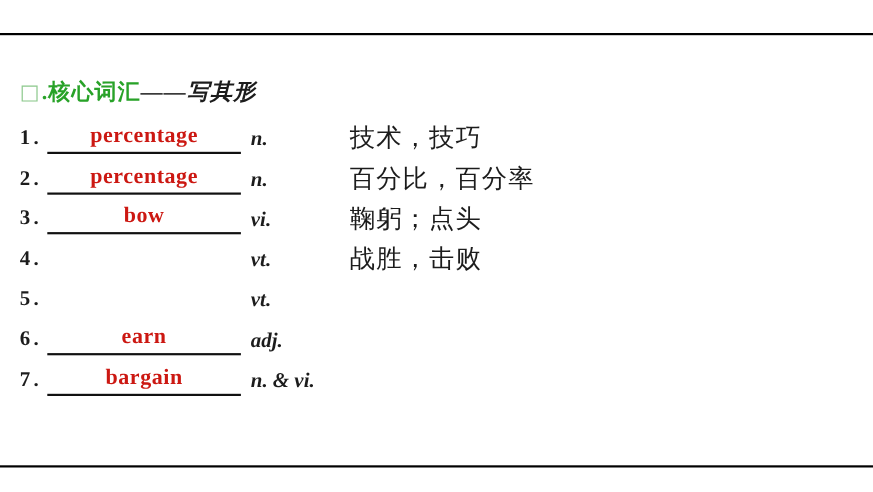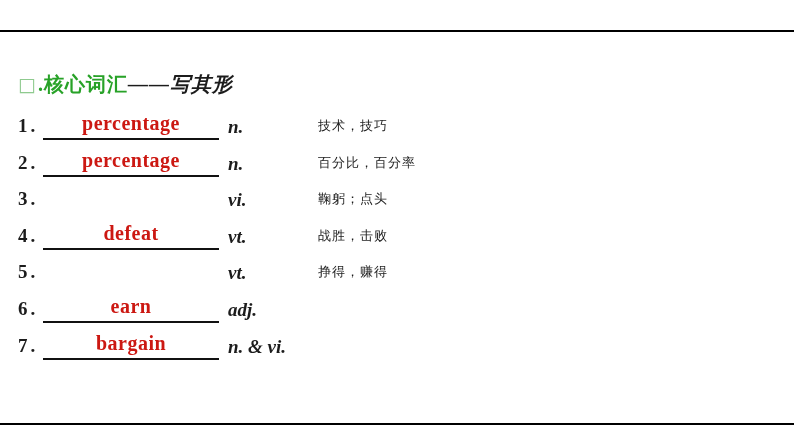--- a/index.html
+++ b/index.html
@@ -54,21 +54,21 @@
     color:var(--word-red);
     letter-spacing:0.5px;
   }
   .pos{
     position:absolute;left:210px;top:6px;
     font-size:19px;font-weight:bold;font-style:italic;
     color:var(--text);white-space:nowrap;
   }
   .meaning{
     position:absolute;left:300px;top:4px;
-    font-size:13px;line-height:24px;
+    font-size:23px;line-height:24px;
     color:var(--text);white-space:nowrap;
     letter-spacing:1px;
   }
 </style>
 </head>
 <body>
 
 <div class="rule" id="top-rule"></div>
 
 <div class="header">
@@ -83,33 +83,32 @@
     <span class="meaning">技术，技巧</span>
   </div>
     <div class="row">
     <span class="num">2.</span>
     <span class="blank"><span class="word">percentage</span></span>
     <span class="pos">n.</span>
     <span class="meaning">百分比，百分率</span>
   </div>
     <div class="row">
     <span class="num">3.</span>
+    <span class="blank"><span class="word">bow</span></span>
     <span class="pos">vi.</span>
     <span class="meaning">鞠躬；点头</span>
   </div>
     <div class="row">
     <span class="num">4.</span>
-    <span class="blank"><span class="word">defeat</span></span>
     <span class="pos">vt.</span>
     <span class="meaning">战胜，击败</span>
   </div>
     <div class="row">
     <span class="num">5.</span>
     <span class="pos">vt.</span>
-    <span class="meaning">挣得，赚得</span>
   </div>
     <div class="row">
     <span class="num">6.</span>
     <span class="blank"><span class="word">earn</span></span>
     <span class="pos">adj.</span>
   </div>
     <div class="row">
     <span class="num">7.</span>
     <span class="blank"><span class="word">bargain</span></span>
     <span class="pos">n. &amp; vi.</span>

